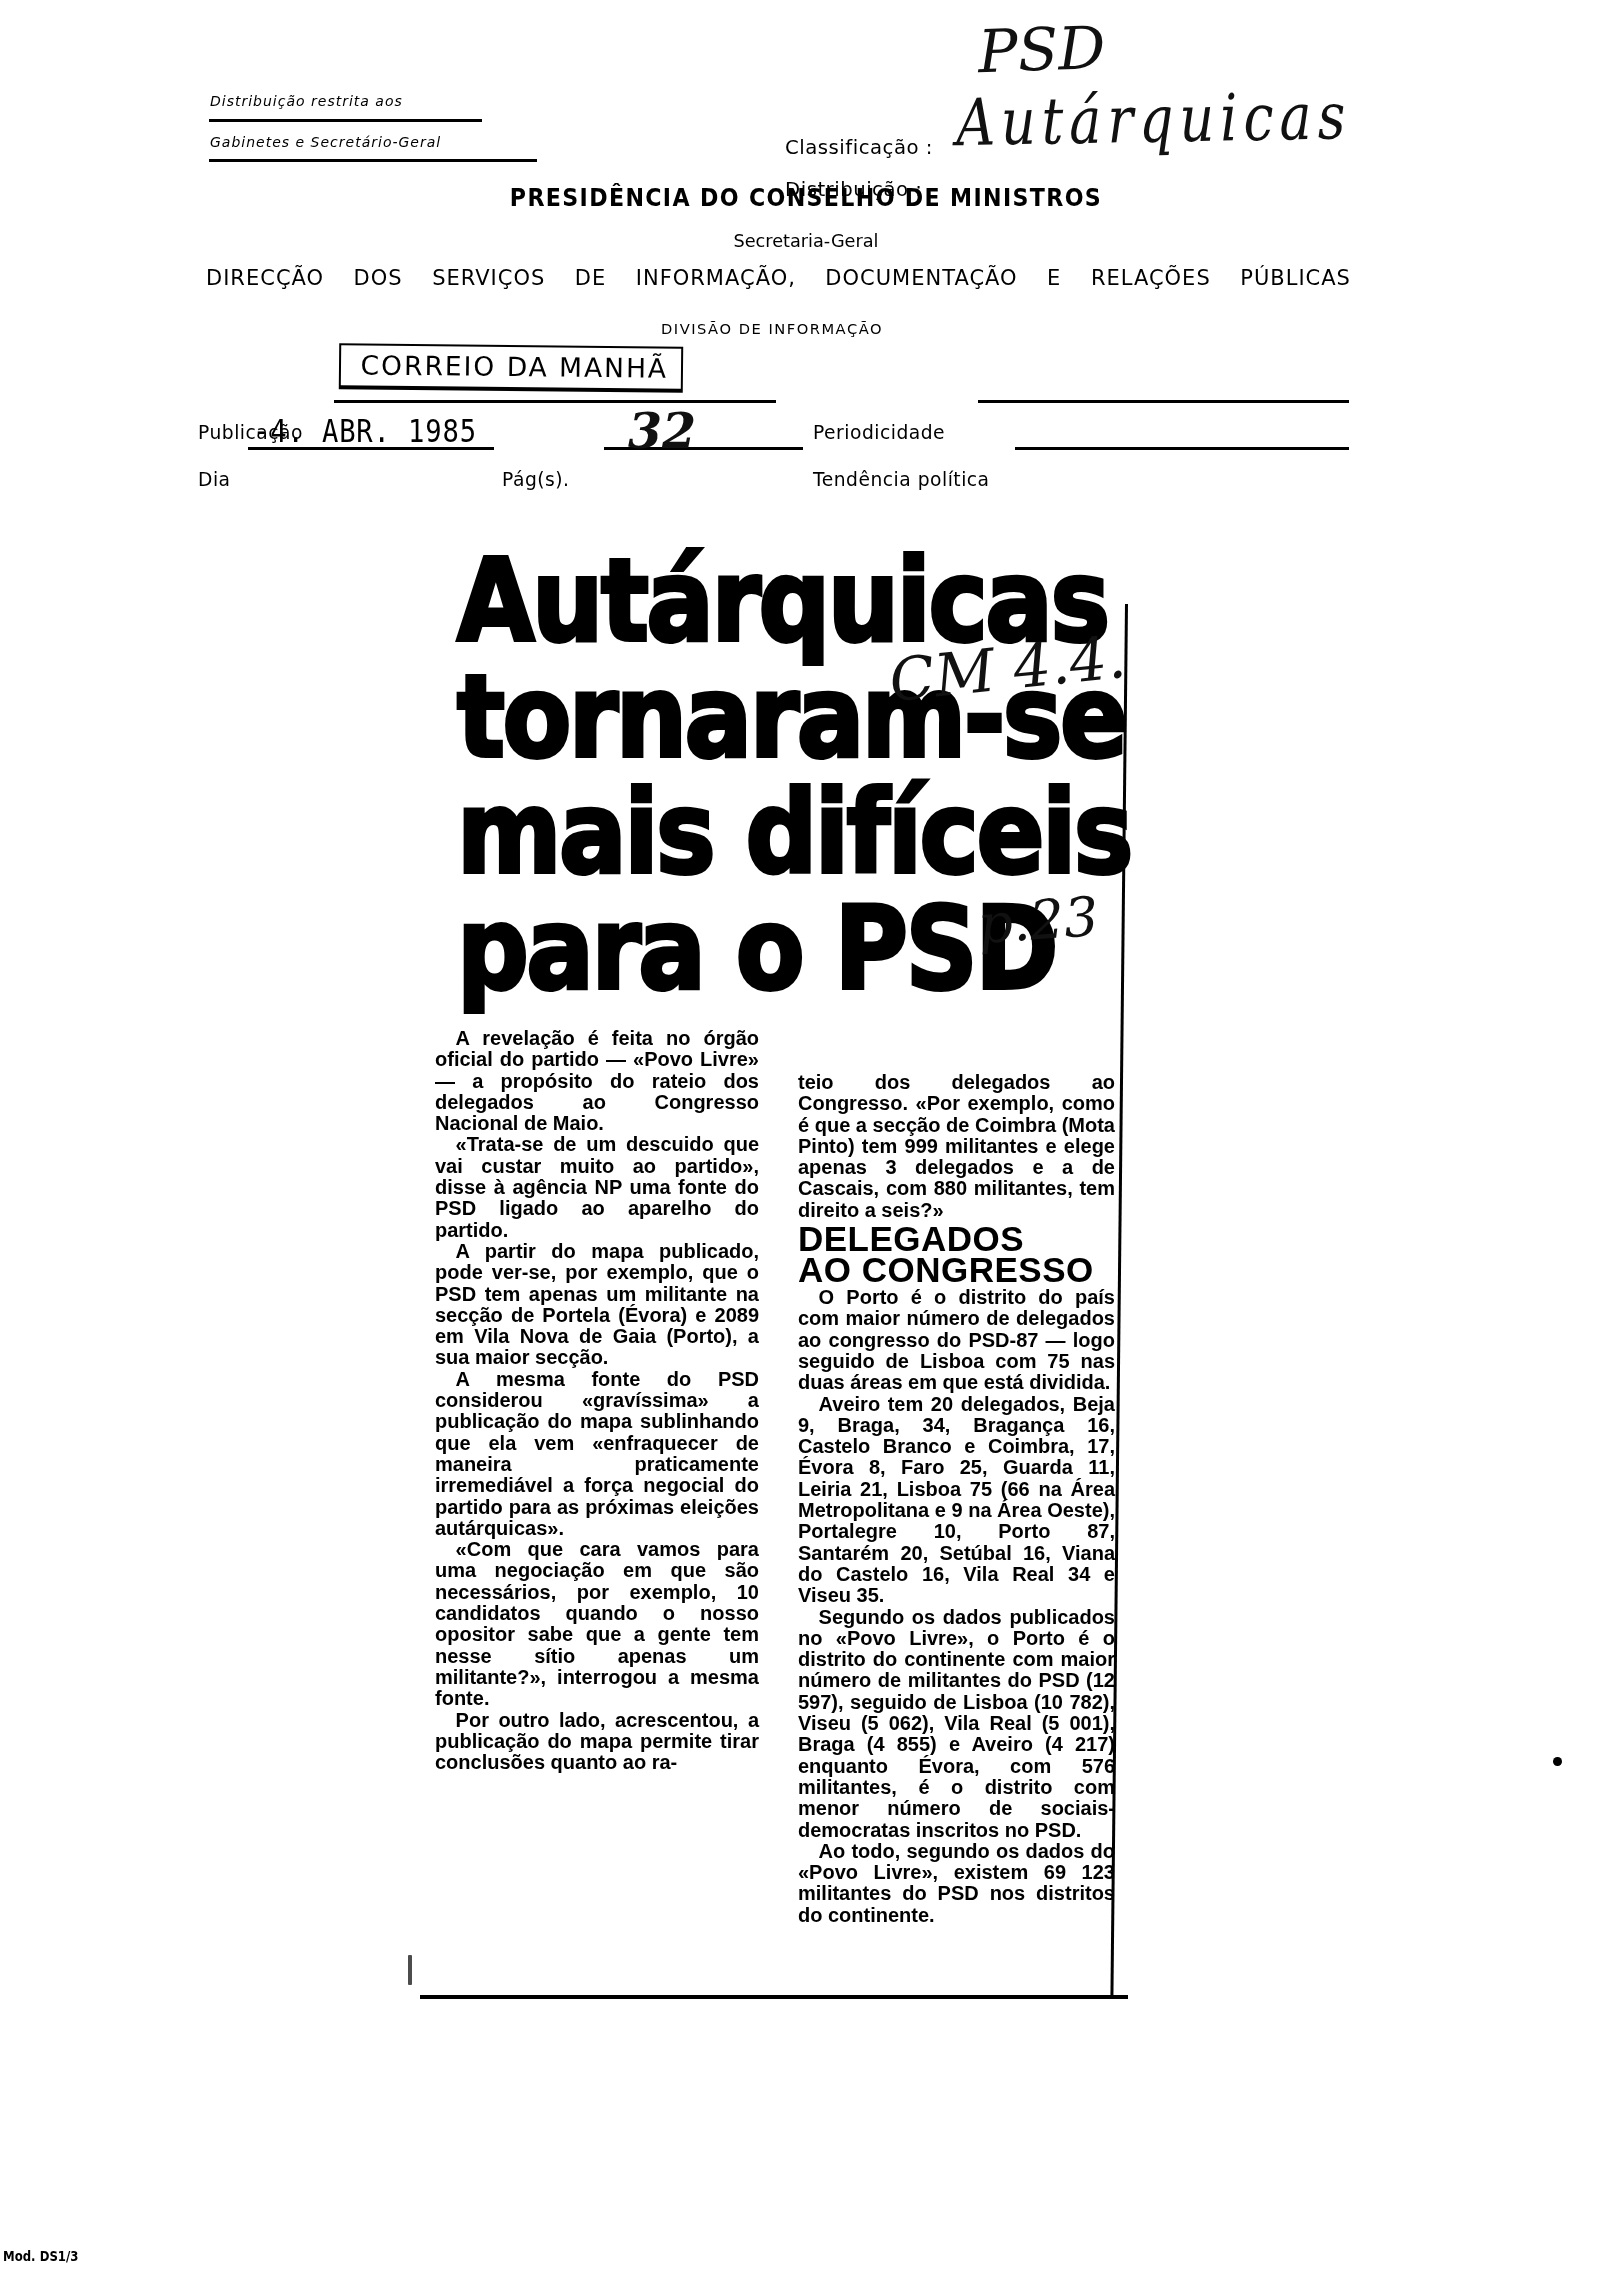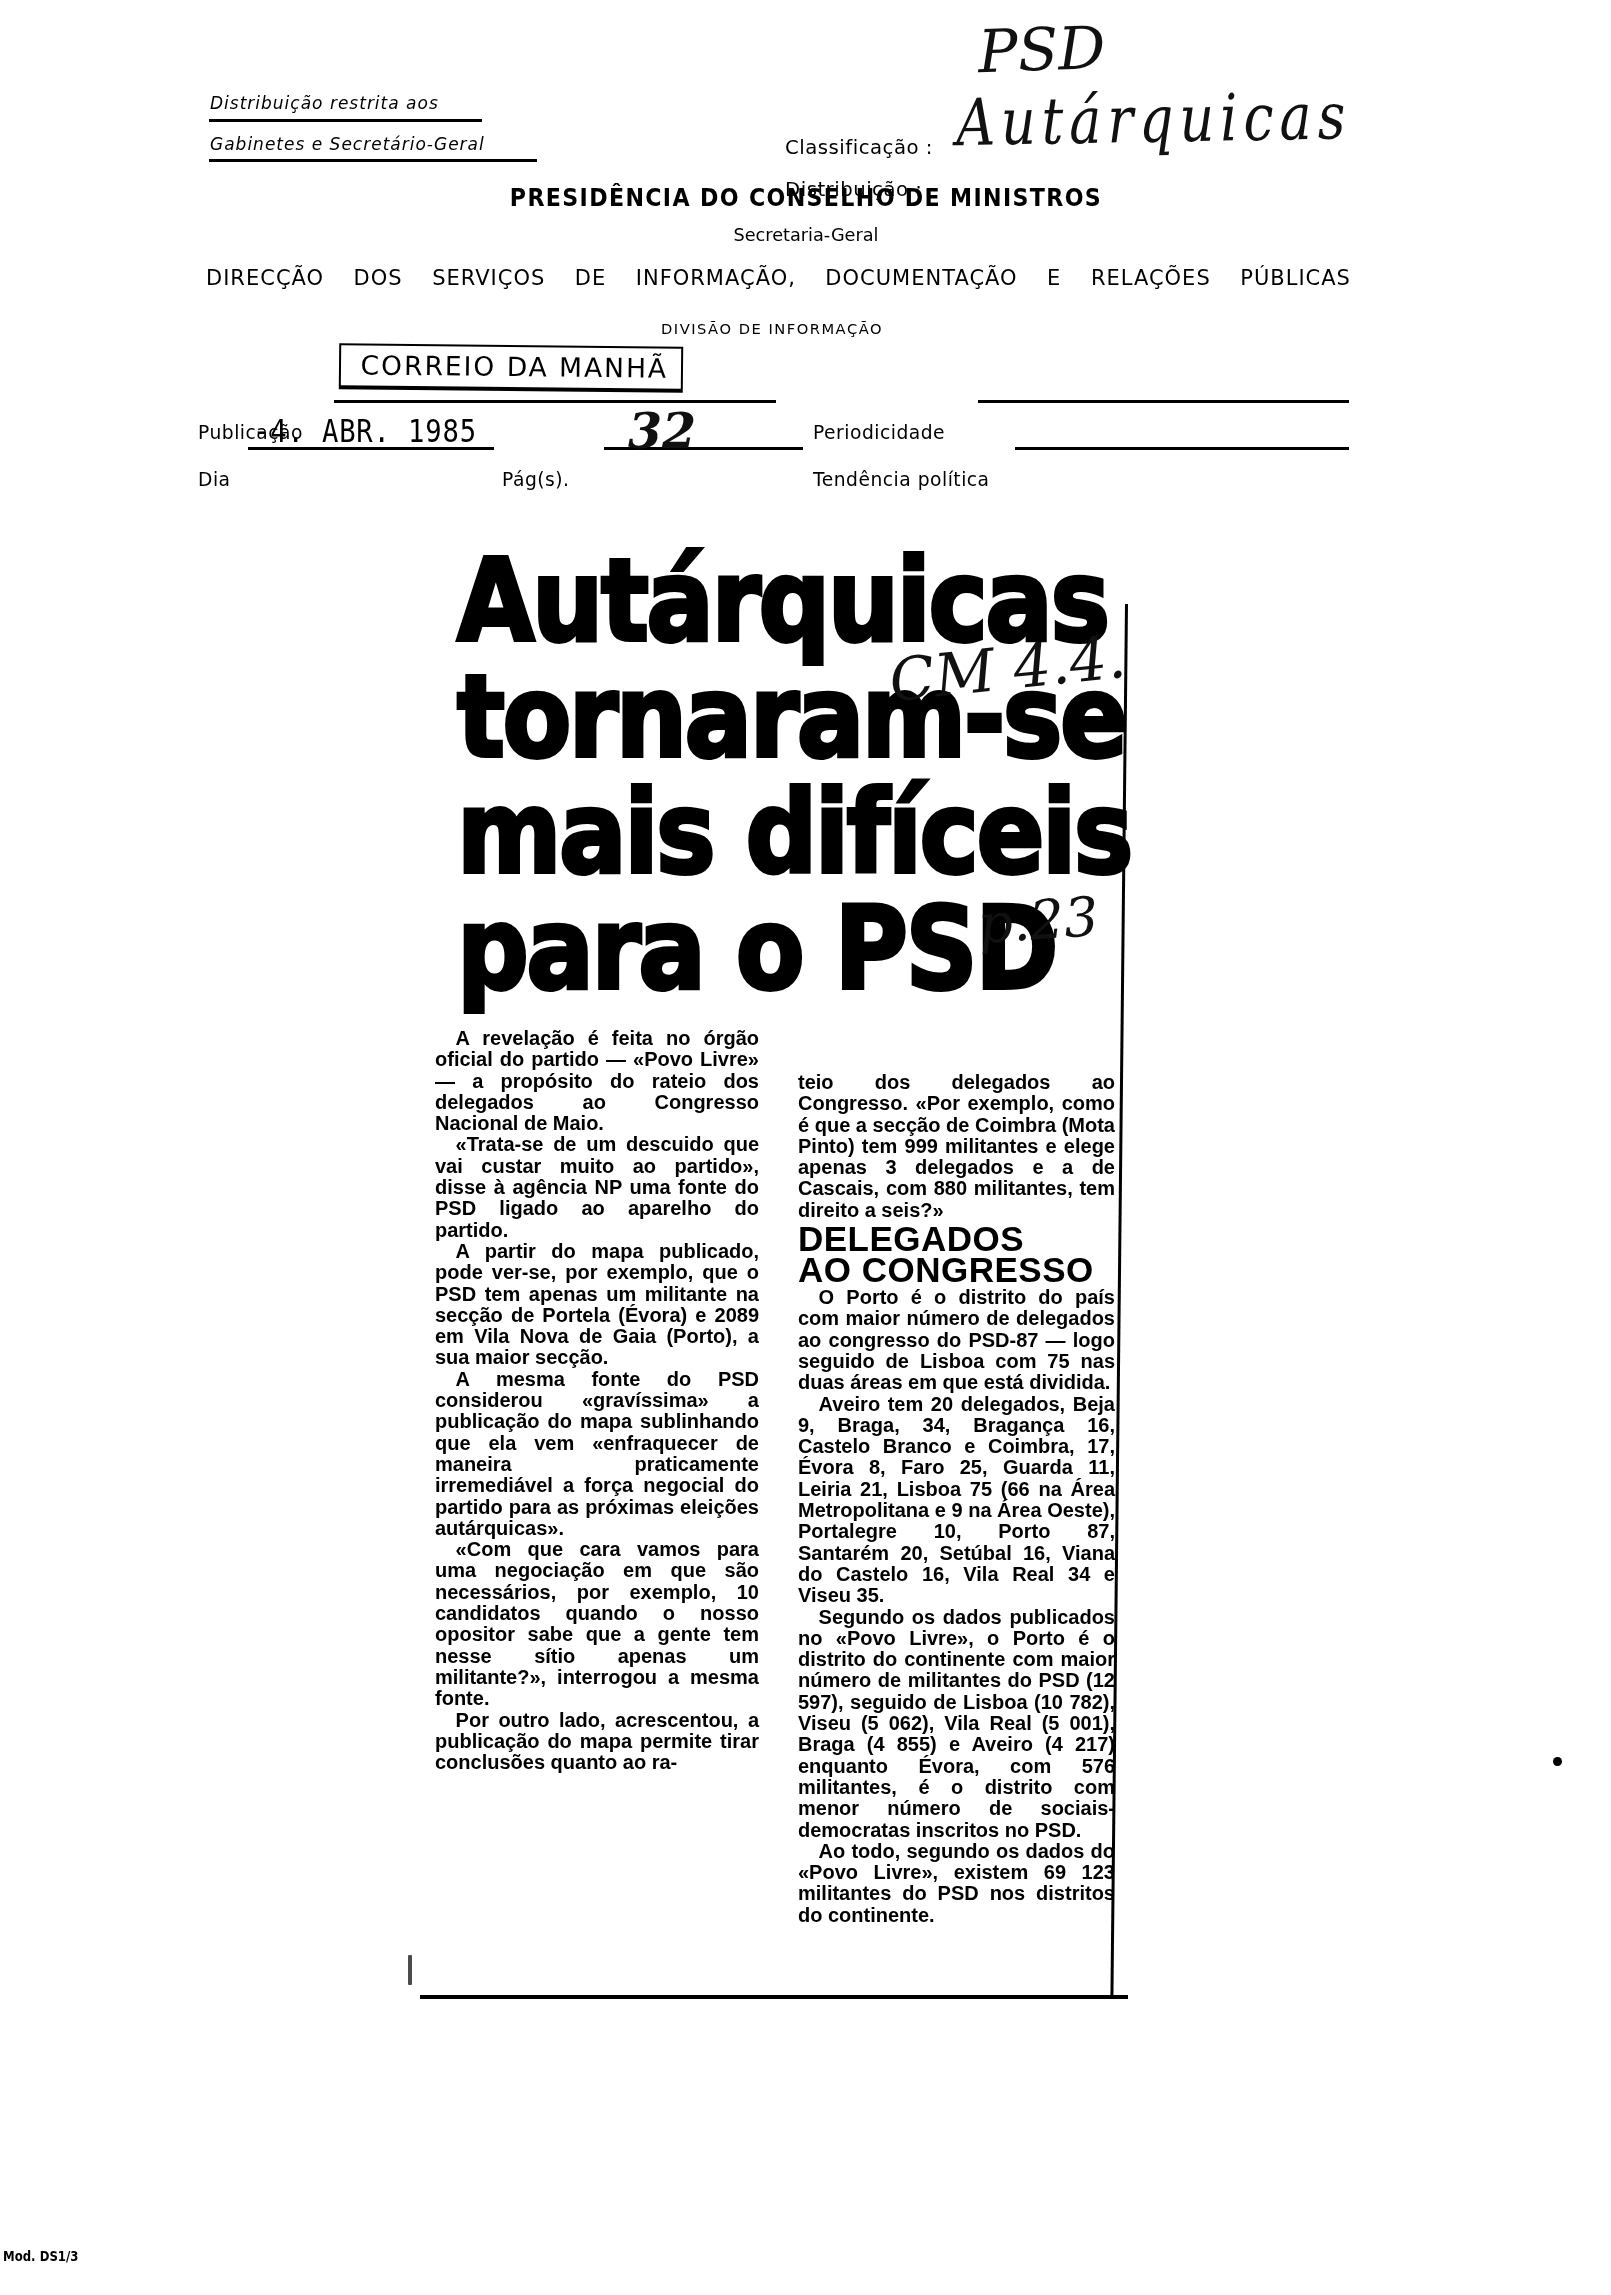--- a/index.html
+++ b/index.html
@@ -14,21 +14,21 @@
       overflow: hidden;
       color: #000;
       font-family: "DejaVu Sans", sans-serif;
     }
     .abs { position: absolute; }
 
     
     .hdr-italic {
       font-family: "DejaVu Sans", sans-serif;
       font-style: italic;
-      font-size: 17px;
+      font-size: 14px;
       letter-spacing: 1px;
       white-space: nowrap;
     }
     .hdr-rule {
       height: 2.9px;
       background: #000;
     }
     .hdr-label {
       font-family: "DejaVu Sans", sans-serif;
       font-size: 18.7px;
@@ -155,21 +155,21 @@
 <div class="abs hdr-italic" style="left:210px; top:134px;">Gabinetes e Secretário-Geral</div>
 <div class="abs hdr-rule" style="left:209px; top:159px; width:328px;"></div>
 
 <div class="abs hdr-label" style="left:785px; top:92px; font-size:19.7px;"><span>Classificação</span> :</div>
 <div class="abs hdr-label" style="left:785px; top:134px; font-size:19.7px;"><span>Distribuição</span> :</div>
 
 <div class="abs handwriting" style="left:978px; top:14.7px; font-size:59px; transform:rotate(-2deg);">PSD</div>
 <div class="abs handwriting" style="left:956px; top:88px; font-size:54px; letter-spacing:5.9px; transform:rotate(-1deg) scaleY(1.2);">Autárquicas</div>
 
 <div class="abs title-main" style="top:183px;">PRESIDÊNCIA DO CONSELHO DE MINISTROS</div>
-<div class="abs title-sub" style="top:225px;">Secretaria-Geral</div>
+<div class="abs title-sub" style="top:231px;">Secretaria-Geral</div>
 <div class="abs direccao" style="top:266px;">
   <span>DIRECÇÃO</span>
   <span>DOS</span>
   <span>SERVIÇOS</span>
   <span>DE</span>
   <span>INFORMAÇÃO,</span>
   <span>DOCUMENTAÇÃO</span>
   <span>E</span>
   <span>RELAÇÕES</span>
   <span>PÚBLICAS</span>

